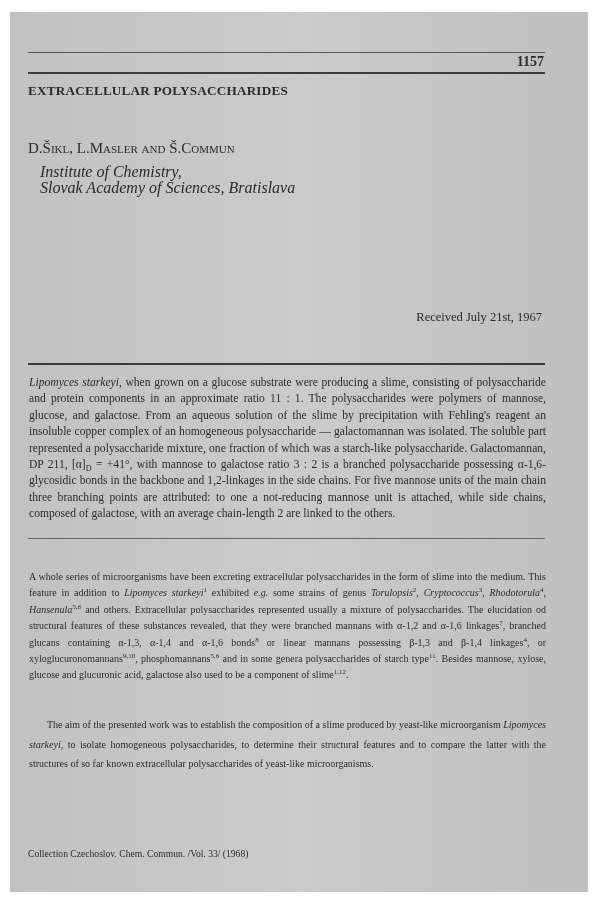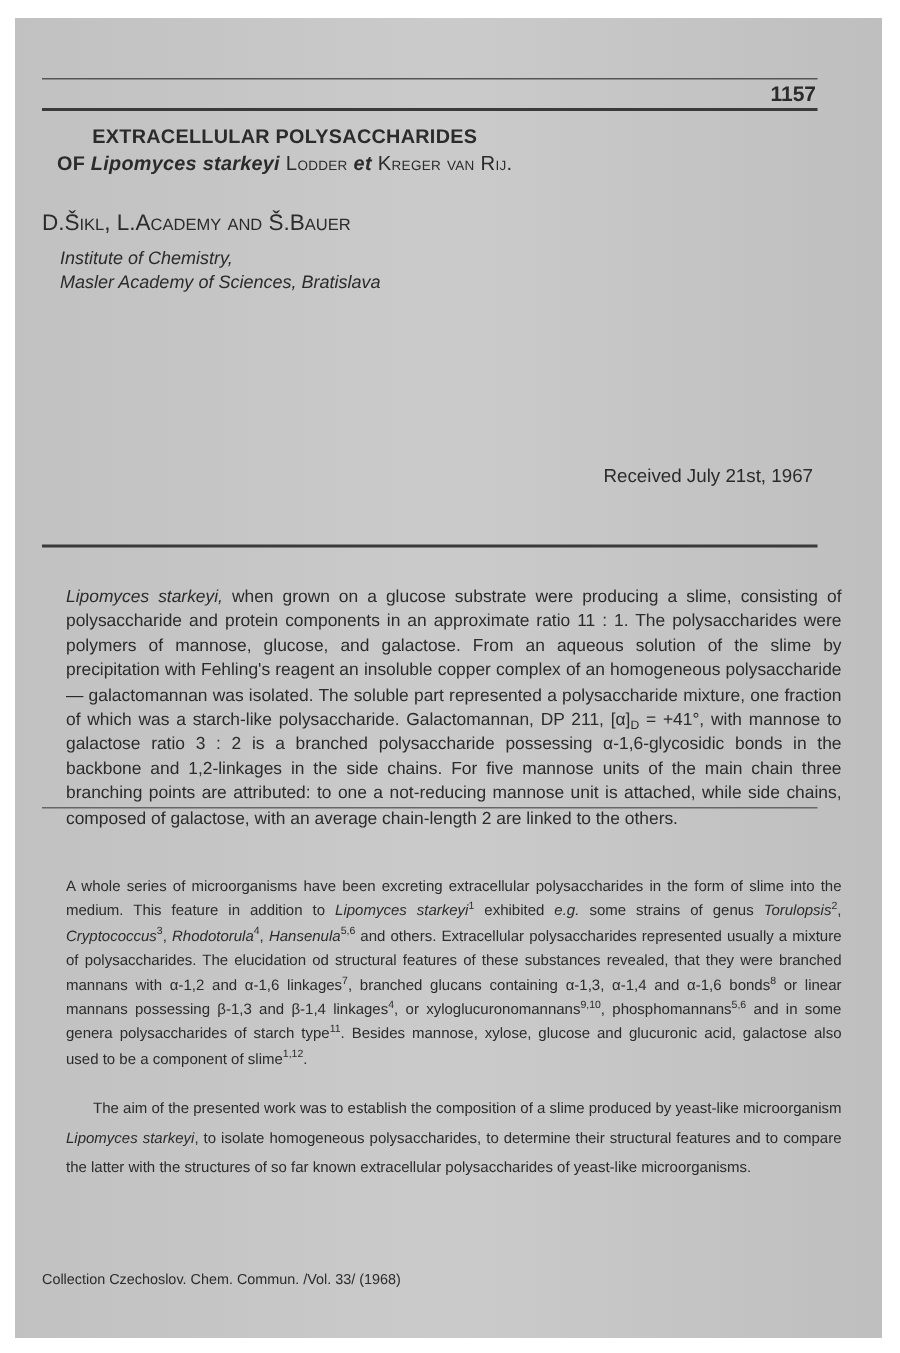--- a/index.html
+++ b/index.html
@@ -2,61 +2,60 @@
 <html><head>
 <meta charset="utf-8">
 <style>
   html, body { margin: 0; padding: 0; background: #ffffff; }
   body { width: 600px; height: 902px; position: relative; overflow: hidden; }
   .page {
     position: absolute; left: 10px; top: 12px; width: 578px; height: 880px;
     background: #c9c9c9;
     background-image: linear-gradient(90deg, rgba(0,0,0,0.04) 0%, rgba(255,255,255,0.03) 50%, rgba(0,0,0,0.05) 100%);
     color: #2b2b2b;
-    font-family: Liberation Sans, sans-serif;
+    font-family: Liberation Serif, serif;
   }
   .rule { position: absolute; left: 18px; width: 517px; background: #3a3a3a; }
   .rule.top1 { top: 40px; height: 1px; background: #555; }
   .rule.top2 { top: 60px; height: 2px; }
   .rule.abs-top { top: 351px; height: 2px; }
   .rule.abs-bottom { top: 526px; height: 1px; background: #666; }
   .pageno { position: absolute; right: 44px; top: 42px; font-weight: bold; font-size: 14px; }
-  .title { position: absolute; left: 28px; top: 70px; font-weight: bold; font-size: 13.2px; line-height: 17.5px; letter-spacing: 0.2px; text-align: center; }
+  .title { position: absolute; left: 18px; top: 70px; font-weight: bold; font-size: 13.2px; line-height: 17.5px; letter-spacing: 0.2px; }
   .title .sc { font-weight: normal; font-variant: small-caps; font-size: 13.5px; }
   .title em { font-style: italic; }
   .authors { position: absolute; left: 18px; top: 128px; font-size: 15px; font-variant: small-caps; }
-  .affil { position: absolute; left: 30px; top: 152px; font-style: italic; font-size: 12px; line-height: 16px; }
+  .affil { position: absolute; left: 30px; top: 152px; font-style: italic; font-size: 16px; line-height: 16px; }
   .received { position: absolute; right: 46px; top: 298px; font-size: 12.5px; }
   .abstract { position: absolute; left: 18px; top: 362px; width: 517px; font-size: 11.6px; line-height: 16.4px; text-align: justify; }
   .intro { position: absolute; left: 18px; top: 556px; width: 517px; font-size: 10px; line-height: 16.4px; text-align: justify; }
   .big { position: absolute; left: 18px; width: 517px; font-size: 10px; line-height: 19.5px; text-align: justify; }
   .big.p1 { top: 702px; text-indent: 18px; }
   .big.p2 { top: 776px; text-indent: 18px; }
   .footer { position: absolute; left: 18px; top: 836px; font-size: 9.6px; text-align: center; }
   sup { font-size: 0.7em; line-height: 0; }
   sub { font-size: 0.7em; line-height: 0; }
-  p { margin: 16px; }
+  p { margin: 1px; }
 </style>
 </head>
 <body>
 
 <div class="page">
   <div class="rule top1"></div>
   <div class="pageno">1157</div>
   <div class="rule top2"></div>
 
   <div class="title">
     <div>EXTRACELLULAR POLYSACCHARIDES</div>
-    <div><span>OF </span><em>Lipomyces starkeyi</em><span class="sc"> Lodder </span><em>et</em><span class="sc"> Kreger van Rij.</span></div>
   </div>
 
-  <div class="authors">D.Šikl, L.Academy and Š.Bauer</div>
+  <div class="authors">D.Šikl, L.Masler and Š.Commun</div>
   <div class="affil">
     <div>Institute of Chemistry,</div>
-    <div>Masler Academy of Sciences, Bratislava</div>
+    <div>Slovak Academy of Sciences, Bratislava</div>
   </div>
 
   <div class="received">Received July 21st, 1967</div>
 
   <div class="rule abs-top"></div>
   <p class="abstract"><em>Lipomyces starkeyi,</em><span> when grown on a glucose substrate were producing a slime, consisting of polysaccharide and protein components in an approximate ratio 11 : 1. The polysaccharides were polymers of mannose, glucose, and galactose. From an aqueous solution of the slime by precipitation with Fehling's reagent an insoluble copper complex of an homogeneous polysaccharide — galactomannan was isolated. The soluble part represented a polysaccharide mixture, one fraction of which was a starch-like polysaccharide. Galactomannan, DP 211, [α]</span><sub>D</sub><span> = +41°, with mannose to galactose ratio 3 : 2 is a branched polysaccharide possessing α-1,6-glycosidic bonds in the backbone and 1,2-linkages in the side chains. For five mannose units of the main chain three branching points are attributed: to one a not-reducing mannose unit is attached, while side chains, composed of galactose, with an average chain-length 2 are linked to the others.</span></p>
   <div class="rule abs-bottom"></div>
 
   <p class="intro"><span>A whole series of microorganisms have been excreting extracellular polysaccharides in the form of slime into the medium. This feature in addition to </span><em>Lipomyces starkeyi</em><sup>1</sup><span> exhibited </span><em>e.g.</em><span> some strains of genus </span><em>Torulopsis</em><sup>2</sup><span>, </span><em>Cryptococcus</em><sup>3</sup><span>, </span><em>Rhodotorula</em><sup>4</sup><span>, </span><em>Hansenula</em><sup>5,6</sup><span> and others. Extracellular polysaccharides represented usually a mixture of polysaccharides. The elucidation od structural features of these substances revealed, that they were branched mannans with α-1,2 and α-1,6 linkages</span><sup>7</sup><span>, branched glucans containing α-1,3, α-1,4 and α-1,6 bonds</span><sup>8</sup><span> or linear mannans possessing β-1,3 and β-1,4 linkages</span><sup>4</sup><span>, or xyloglucuronomannans</span><sup>9,10</sup><span>, phosphomannans</span><sup>5,6</sup><span> and in some genera polysaccharides of starch type</span><sup>11</sup><span>. Besides mannose, xylose, glucose and glucuronic acid, galactose also used to be a component of slime</span><sup>1,12</sup><span>.</span></p>
 

